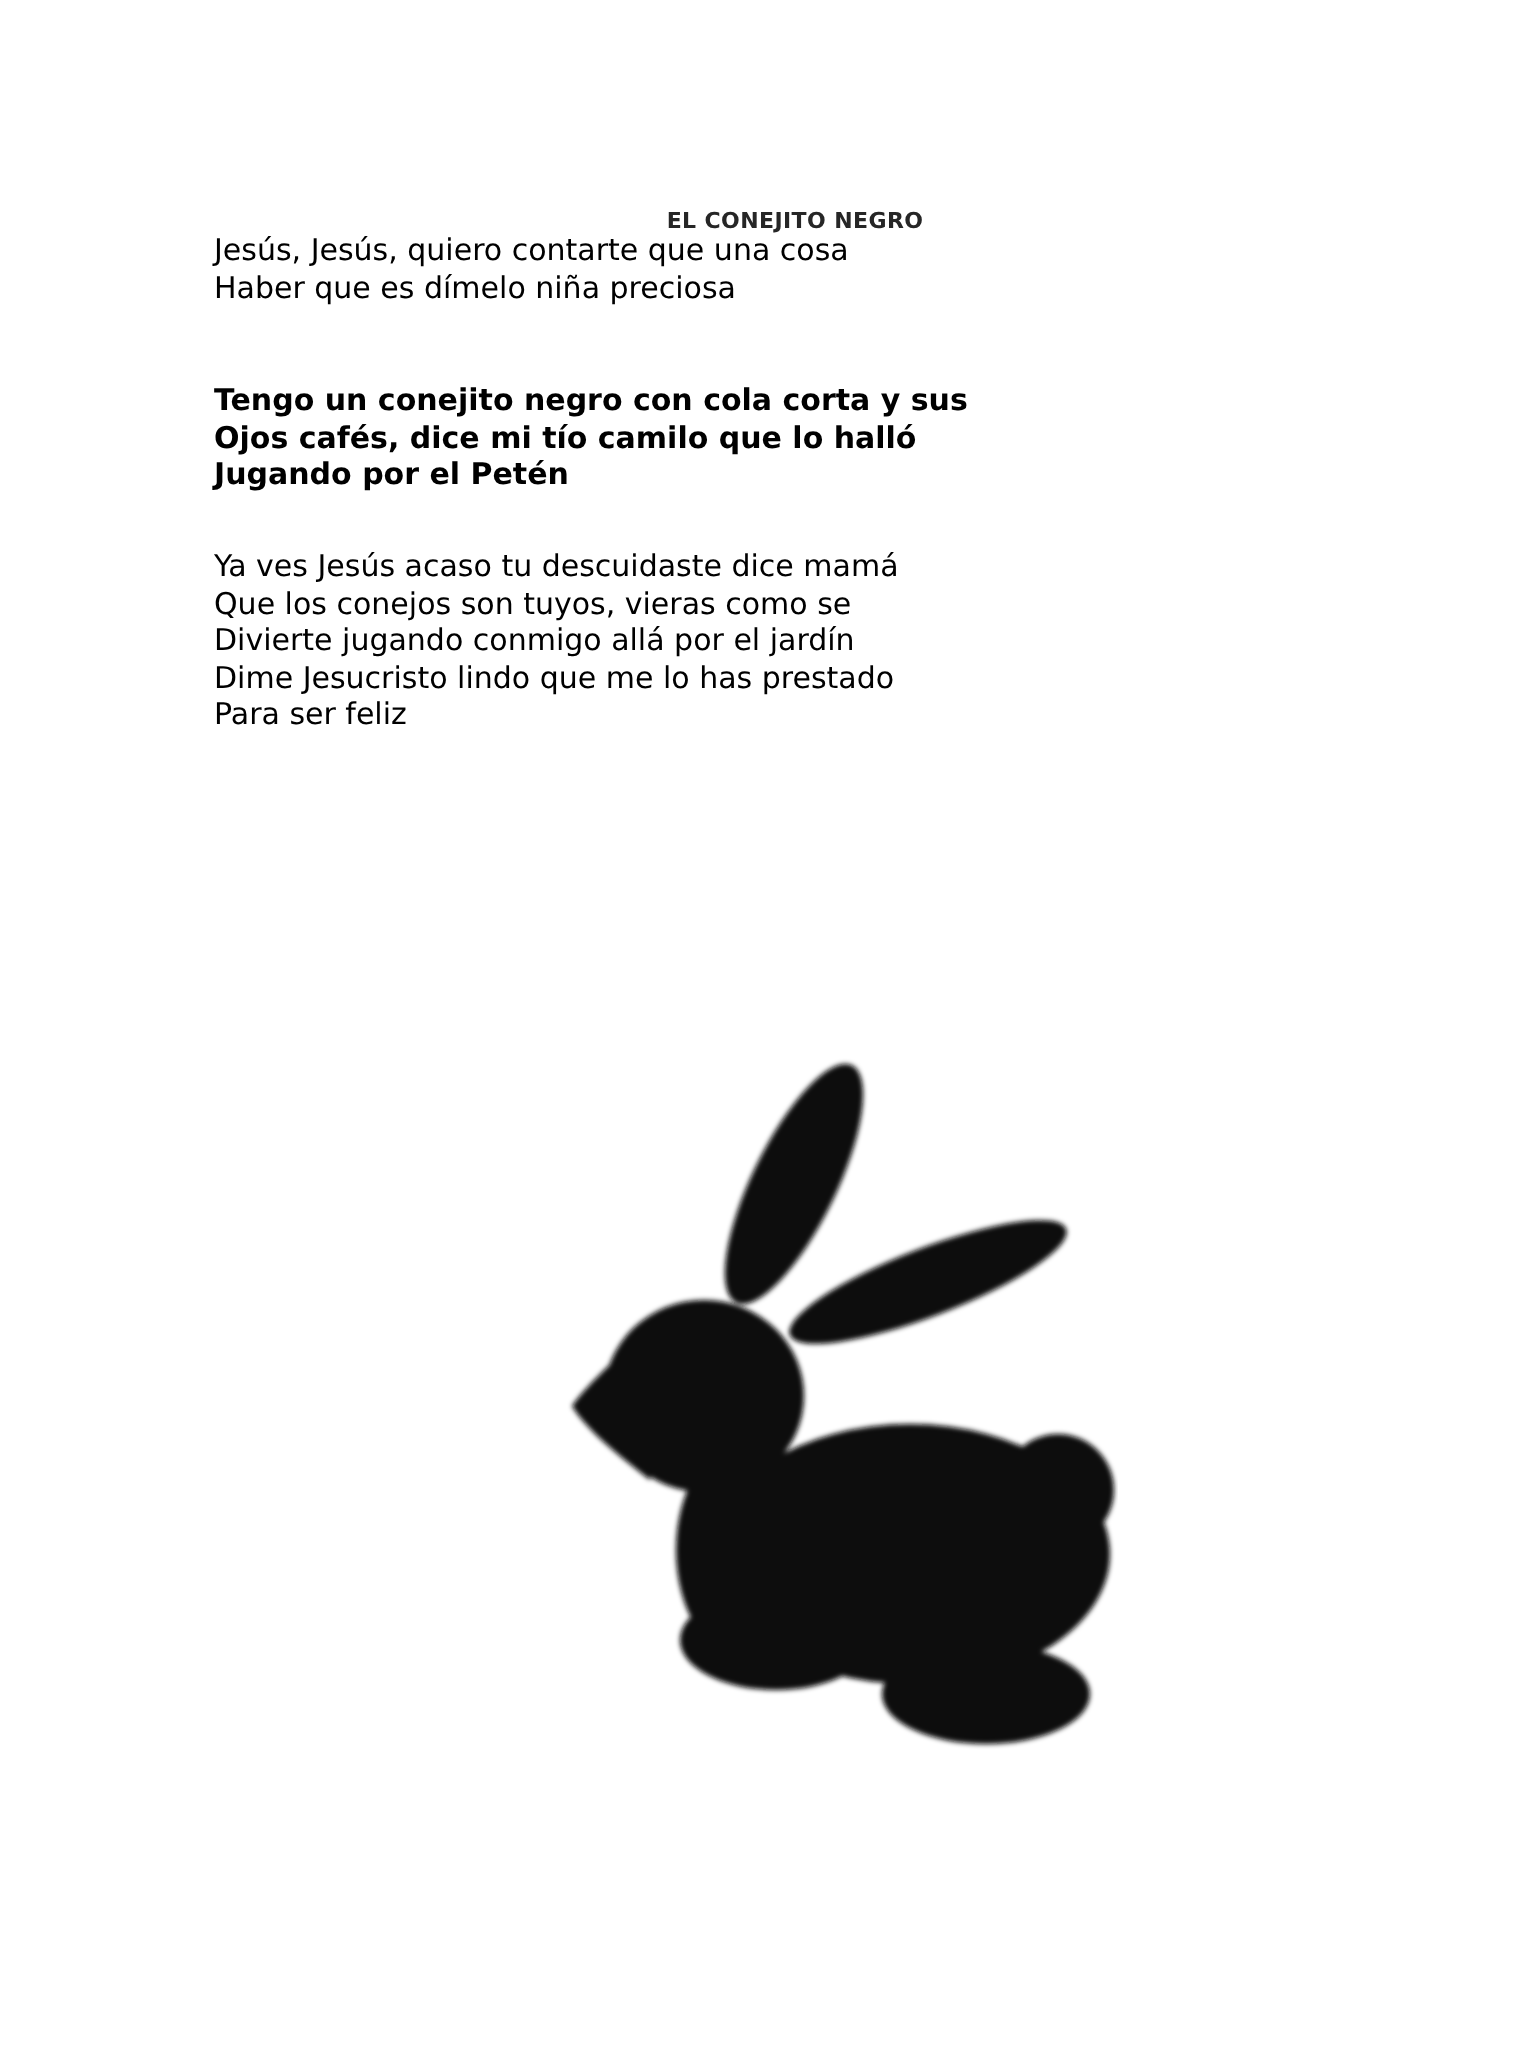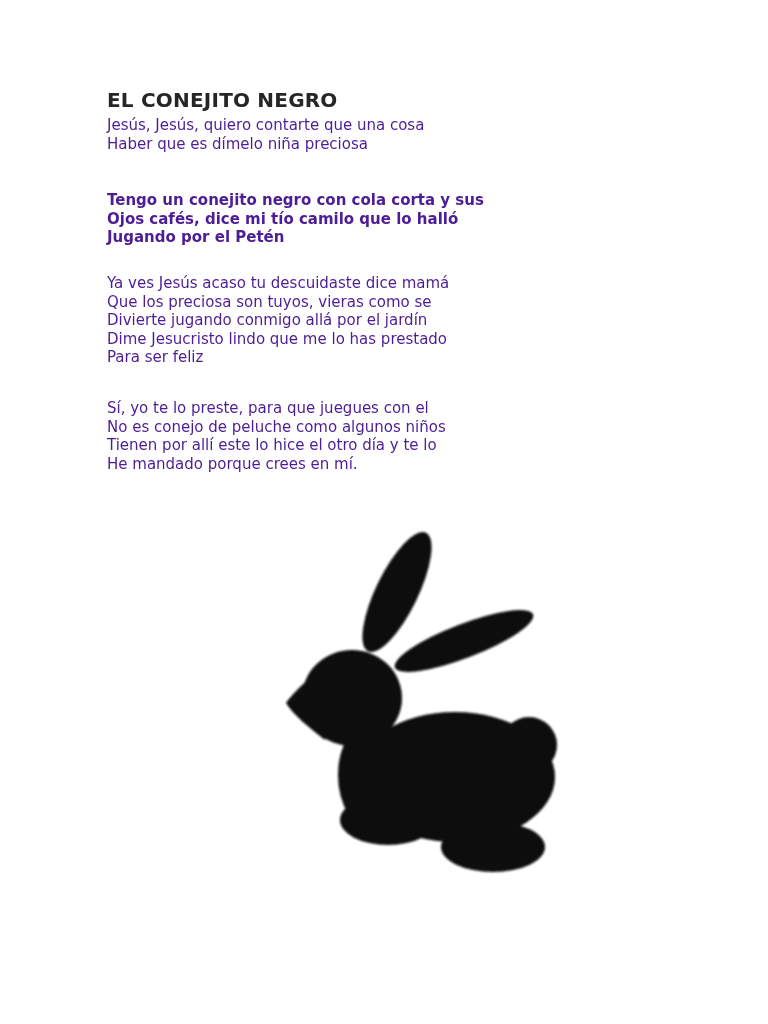--- a/index.html
+++ b/index.html
@@ -6,34 +6,34 @@
   .page{
     position:relative;
     width:768px;height:1024px;
     background:#ffffff;
     font-family:"DejaVu Sans", sans-serif;
     overflow:hidden;
   }
   .poem-title{
     position:absolute;
     top:88px;left:107px;width:549px;
-    margin:0;
-    font-size:20px;
+    margin:16px;
+    font-size:11px;
     font-weight:bold;
     letter-spacing:0.2px;
-    text-align:left;
+    text-align:center;
     color:#262626;
   }
   .stanza{
     position:absolute;
     left:107px;
     margin:0;
     font-size:15px;
     line-height:18.5px;
-    color:#4c1d95;
+    color:#000000;
     white-space:pre-line;
   }
   .stanza-1{top:116px;}
   .stanza-2{top:191px;font-weight:bold;}
   .stanza-3{top:274px;}
   .stanza-4{top:399px;}
   .rabbit-illustration{
     position:absolute;
     left:283px;top:525px;
     width:276px;height:350px;
@@ -47,29 +47,25 @@
   <h1 class="poem-title">EL CONEJITO NEGRO</h1>
 
   <p class="stanza stanza-1">Jesús, Jesús, quiero contarte que una cosa
 Haber que es dímelo niña preciosa</p>
 
   <p class="stanza stanza-2">Tengo un conejito negro con cola corta y sus
 Ojos cafés, dice mi tío camilo que lo halló
 Jugando por el Petén</p>
 
   <p class="stanza stanza-3">Ya ves Jesús acaso tu descuidaste dice mamá
-Que los preciosa son tuyos, vieras como se
+Que los conejos son tuyos, vieras como se
 Divierte jugando conmigo allá por el jardín
 Dime Jesucristo lindo que me lo has prestado
 Para ser feliz</p>
 
-  <p class="stanza stanza-4">Sí, yo te lo preste, para que juegues con el
-No es conejo de peluche como algunos niños
-Tienen por allí este lo hice el otro día y te lo
-He mandado porque crees en mí.</p>
 
   <svg class="rabbit-illustration" viewBox="0 0 276 350" xmlns="http://www.w3.org/2000/svg">
     <defs>
       <filter id="soften" x="-10%" y="-10%" width="120%" height="120%">
         <feGaussianBlur stdDeviation="1.3"></feGaussianBlur>
       </filter>
     </defs>
     <g filter="url(#soften)" fill="#0a0a0a">
 
       <ellipse cx="114" cy="67" rx="21" ry="66" transform="rotate(26 114 67)"></ellipse>

